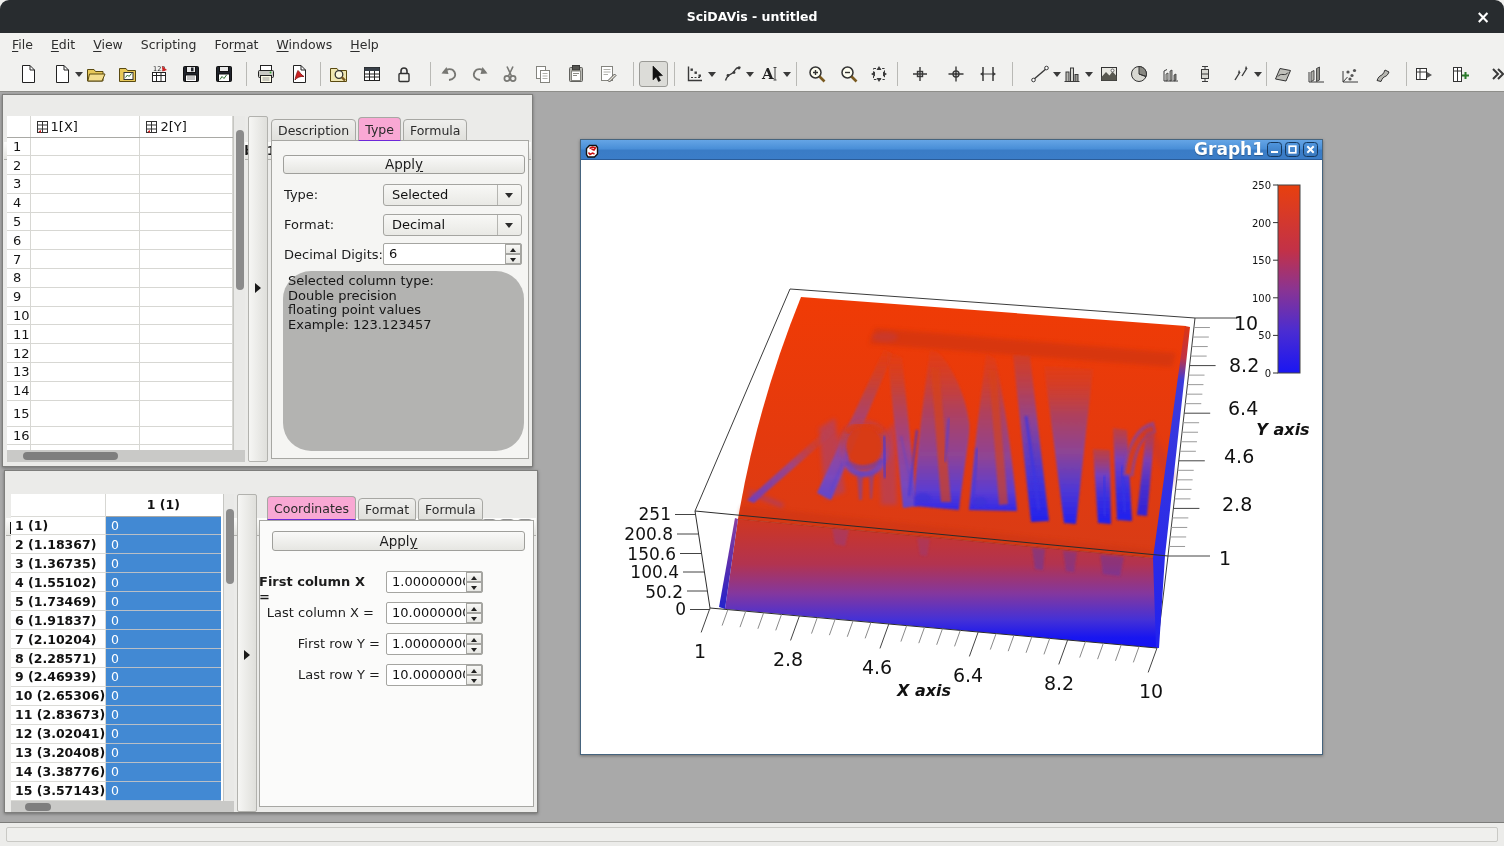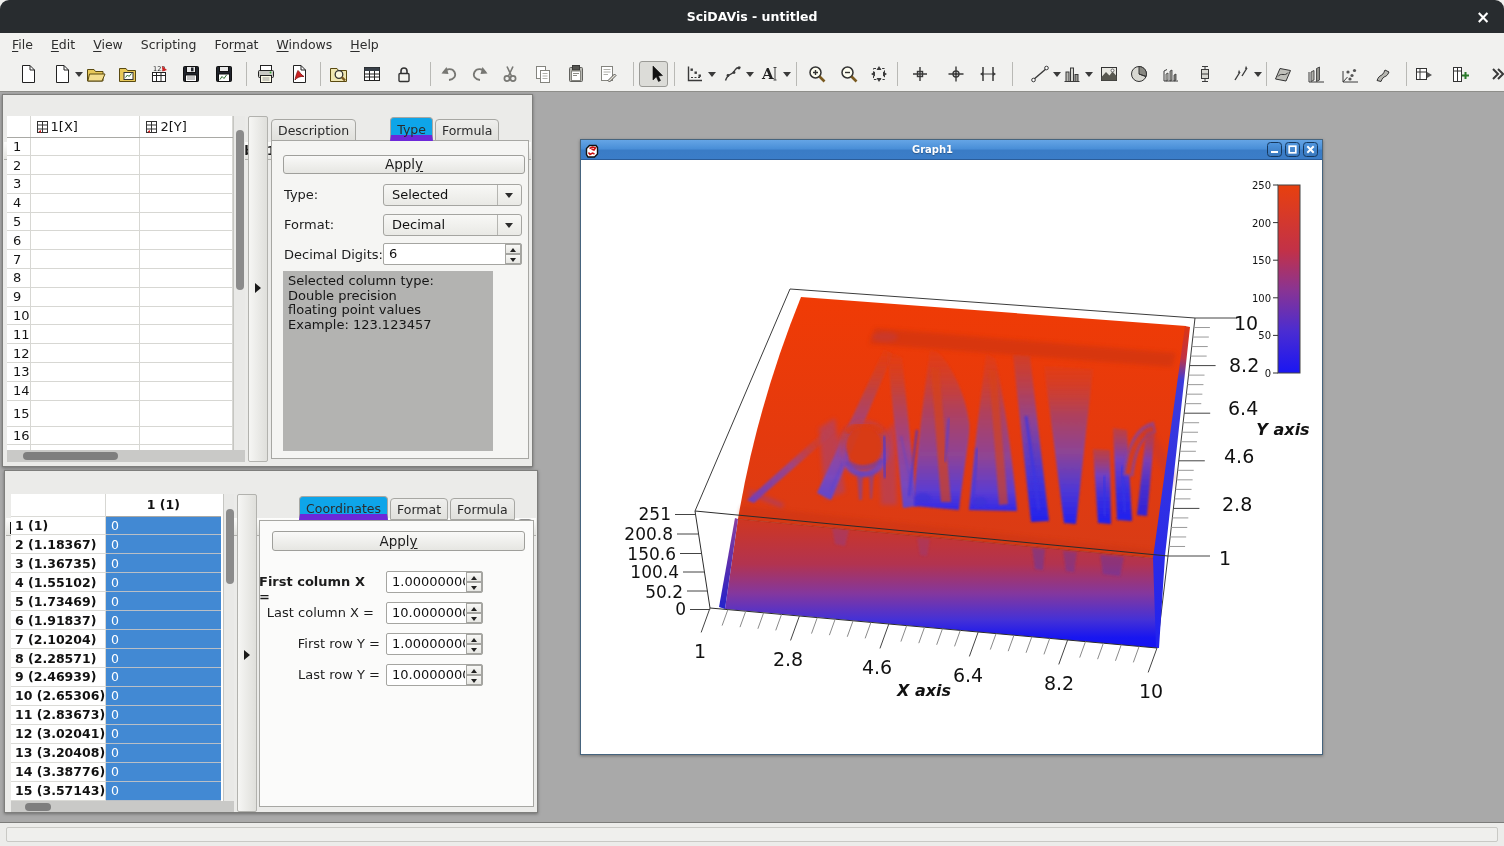--- a/index.html
+++ b/index.html
@@ -43,21 +43,21 @@
   .vscroll { position:absolute; width:12px; background:#e9e9e7; border-left:1px solid #c6c6c2; }
   .vscroll .thumb { position:absolute; left:2px; width:8px; background:#8b8b8b; border-radius:4px; }
   .hscroll { position:absolute; height:12px; background:#c9c9c7; }
   .hscroll .thumb { position:absolute; top:2px; height:8px; background:#7e7e7e; border-radius:4px; }
   .collapse-strip { position:absolute; width:20px; background:linear-gradient(90deg,#f6f6f4,#dfdfdb); border:1px solid #b2b2ae; border-radius:2px; }
   .collapse-arrow { position:absolute; left:6px; width:0; height:0; border-top:5px solid transparent; border-bottom:5px solid transparent; border-left:6px solid #1a1a1a; }
 
   .side-panel { position:absolute; }
   .tabs { position:absolute; display:flex; align-items:flex-end; height:24px; }
   .tab { height:22px; line-height:21px; padding:0 6px; font-size:12.5px; color:#2b2b2b; background:linear-gradient(#efefed,#e0e0dc); border:1px solid #a7a7a3; border-radius:4px 4px 0 0; margin-right:2px; }
-  .tab.active { height:24px; line-height:23px; background:#0ea5e9; border-bottom:6px solid #6d28d9; position:relative; z-index:3;margin-left:32px; }
+  .tab.active { height:24px; line-height:23px; background:#f9a8d4; border-bottom:1px solid #6d28d9; position:relative; z-index:3; }
   .panel-frame { position:absolute; border:1px solid #a7a7a3; background:#f5f5f3; z-index:1; }
   .panel-frame.lightbg { background:#fbfbfa; }
 
   .btn { background:linear-gradient(#f9f9f8,#e6e6e2); border:1px solid #9f9f9b; border-radius:3px; font-size:13.5px; color:#1d1d1d; text-align:center; position:absolute; }
   .btn .u { text-decoration:underline; text-underline-offset:2px; }
 
   .flabel { position:absolute; font-size:13px; color:#1d1d1d; z-index:2; }
   .combo { position:absolute; height:22px; background:linear-gradient(#f8f8f6,#e9e9e5); border:1px solid #a5a5a1; border-radius:3px; font-size:13px; color:#111; }
   .combo .val { position:absolute; left:8px; top:0; line-height:20px; }
   .combo .arrow-zone { position:absolute; right:0; top:0; bottom:0; width:24px; border-left:1px solid #b5b5b1; }
@@ -84,21 +84,21 @@
   table.matrix th.rowhdr { text-align:left; font-weight:bold; color:#111; padding-left:4px; background:#fff; border-bottom:1px solid #dadad6; }
   table.matrix th.colhdr { text-align:center; font-weight:bold; color:#111; background:#fff; border-bottom:1px solid #a9a9a5; border-left:1px solid #d7d7d3; }
   table.matrix td.cell { background:#4289d3; color:#ffffff; padding-left:5px; border-bottom:1px solid #b9bfc6; border-left:1px solid #d7d7d3; }
 
   .matrix-form-row { position:absolute; height:22px; }
   .matrix-form-row .lbl { position:absolute; right:0; top:3px; font-size:13px; color:#1d1d1d; }
 
   
   .graph-win { position:absolute; background:#ffffff; border:1px solid #46647e; box-shadow:0 1px 3px rgba(0,0,0,.35); }
   .graph-titlebar { position:absolute; left:0; right:0; top:0; height:20px; background:linear-gradient(#65a5e5 0%,#4a8fd8 45%,#3a7cc6 55%,#3b7dc8 100%); border-bottom:1px solid #2a5c99; }
-  .graph-title { position:absolute; left:20px; right:58px; top:0; height:20px; line-height:19px; text-align:center; color:#ffffff; font-size:10px; font-weight:bold; text-shadow:0 1px 1px rgba(0,0,0,.3); }
+  .graph-title { position:absolute; left:20px; right:58px; top:0; height:20px; line-height:19px; text-align:right; color:#ffffff; font-size:17px; font-weight:bold; text-shadow:0 1px 1px rgba(0,0,0,.3); }
   .graph-btns { position:absolute; right:4px; top:2px; display:flex; gap:3px; }
   .graph-btn { width:15px; height:15px; background:linear-gradient(#4f95dd,#3877bd); border:1px solid #17395e; border-radius:3.5px; display:flex; align-items:center; justify-content:center; }
   .graph-canvas { position:absolute; left:2px; top:20px; background:#ffffff; }
 
   
   .statusbar { position:absolute; left:0; top:822px; width:1504px; height:24px; background:#ececea; border-top:1px solid #7c7c7a; }
   .statusbar .inner { position:absolute; left:6px; right:6px; top:4px; height:15px; border:1px solid #c9c9c5; border-radius:2px; background:#efefed; }
 </style>
 </head>
 <body>
@@ -599,21 +599,21 @@
               <span class="arr"></span>
           </div>
           <div class="flabel" style="left:13px; top:133px;">Decimal Digits:</div>
           <div class="spinbox" style="left:112px; top:129px; width:139px; height:22px; z-index:2;">
             <span class="val">6</span>
             <span class="spinbtns">
                 <span class="up"></span>
                 <span class="dn"></span>
               </span>
           </div>
-          <div class="info-box" style="left:12px; top:157px; width:210px; height:180px; z-index:2;" id="table1-info">
+          <div class="info-box" style="left:12px; top:157px; width:241px; height:180px; z-index:2;border-radius:28px;" id="table1-info">
               <div>Selected column type:</div>
               <div>Double precision</div>
               <div>floating point values</div>
               <div>Example: 123.123457</div>
             </div>
         </div>
       </div>
     </div>
 
     <div class="mdi" style="left:4px; top:378px; width:534px; height:343px;">

